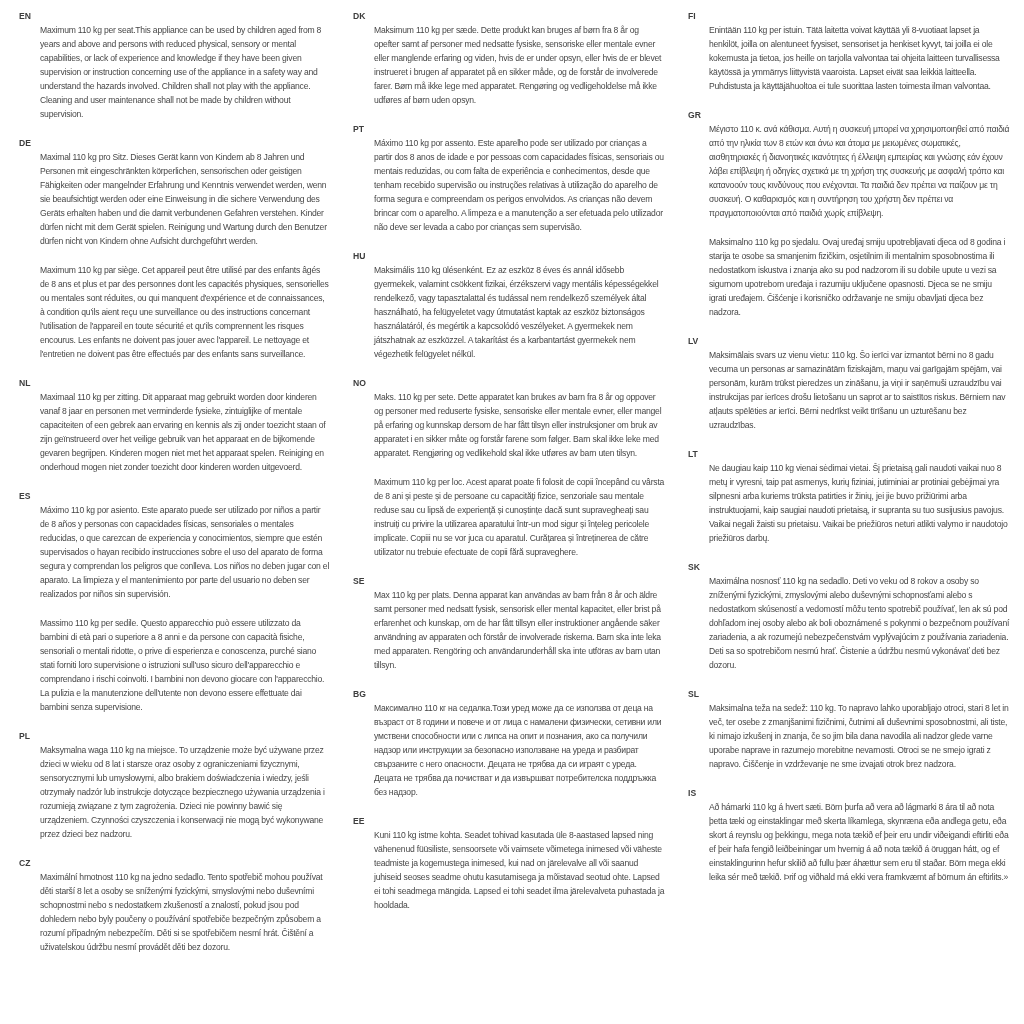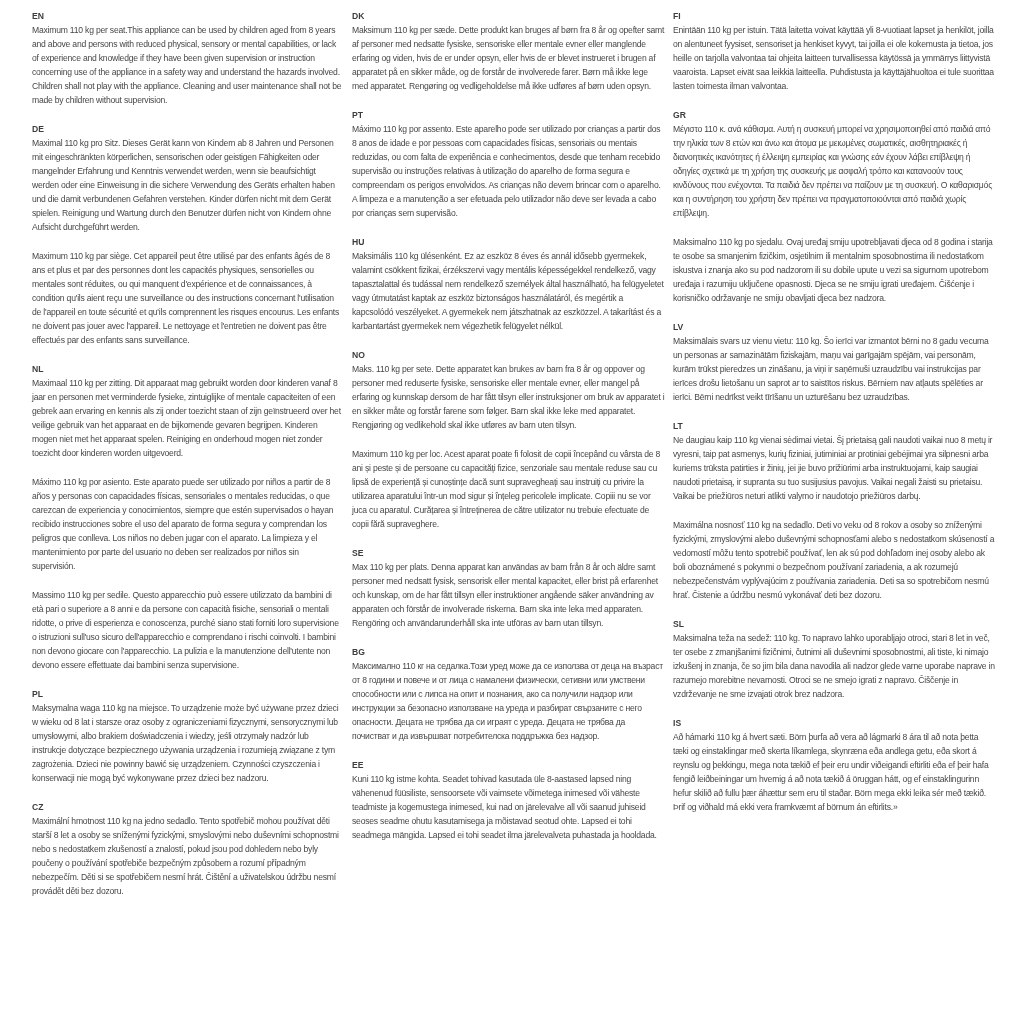--- a/index.html
+++ b/index.html
@@ -10,38 +10,39 @@
   body {
     width: 1024px;
     height: 1024px;
     overflow: hidden;
     font-family: "Liberation Sans", sans-serif;
     color: #474747;
   }
   .doc {
     display: grid;
     grid-template-columns: 312px 313px 322px;
-    column-gap: 8px;
-    padding: 9px 0 0 32px;
+    column-gap: 22px;
+    padding: 9px 0 0 19px;
     box-sizing: border-box;
   }
   .col { min-width: 0; }
   .section { margin-bottom: 15px; }
   .lang {
     font-size: 8.6px;
     line-height: 14px;
     font-weight: bold;
     color: #3d3d3d;
   }
   .text {
     font-size: 8.6px;
     line-height: 14px;
     letter-spacing: -0.22px;
     color: #474747;
     text-align: left;
+    margin-left: 21px;
   }
 </style>
 </head>
 <body>
 
 <div class="doc">
   <div class="col">
       <div class="section">
         <div class="lang">EN</div>
         <div class="text">Maximum 110 kg per seat.This appliance can be used by children aged from 8 years and above and persons with reduced physical, sensory or mental capabilities, or lack of experience and knowledge if they have been given supervision or instruction concerning use of the appliance in a safety way and understand the hazards involved. Children shall not play with the appliance. Cleaning and user maintenance shall not be made by children without supervision.</div>
@@ -51,20 +52,21 @@
         <div class="text">Maximal 110 kg pro Sitz. Dieses Gerät kann von Kindern ab 8 Jahren und Personen mit eingeschränkten körperlichen, sensorischen oder geistigen Fähigkeiten oder mangelnder Erfahrung und Kenntnis verwendet werden, wenn sie beaufsichtigt werden oder eine Einweisung in die sichere Verwendung des Geräts erhalten haben und die damit verbundenen Gefahren verstehen. Kinder dürfen nicht mit dem Gerät spielen. Reinigung und Wartung durch den Benutzer dürfen nicht von Kindern ohne Aufsicht durchgeführt werden.</div>
       </div>
       <div class="section">
         <div class="text">Maximum 110 kg par siège. Cet appareil peut être utilisé par des enfants âgés de 8 ans et plus et par des personnes dont les capacités physiques, sensorielles ou mentales sont réduites, ou qui manquent d'expérience et de connaissances, à condition qu'ils aient reçu une surveillance ou des instructions concernant l'utilisation de l'appareil en toute sécurité et qu'ils comprennent les risques encourus. Les enfants ne doivent pas jouer avec l'appareil. Le nettoyage et l'entretien ne doivent pas être effectués par des enfants sans surveillance.</div>
       </div>
       <div class="section">
         <div class="lang">NL</div>
         <div class="text">Maximaal 110 kg per zitting. Dit apparaat mag gebruikt worden door kinderen vanaf 8 jaar en personen met verminderde fysieke, zintuiglijke of mentale capaciteiten of een gebrek aan ervaring en kennis als zij onder toezicht staan of zijn geïnstrueerd over het veilige gebruik van het apparaat en de bijkomende gevaren begrijpen. Kinderen mogen niet met het apparaat spelen. Reiniging en onderhoud mogen niet zonder toezicht door kinderen worden uitgevoerd.</div>
       </div>
       <div class="section">
+        <div class="lang">ES</div>
         <div class="text">Máximo 110 kg por asiento. Este aparato puede ser utilizado por niños a partir de 8 años y personas con capacidades físicas, sensoriales o mentales reducidas, o que carezcan de experiencia y conocimientos, siempre que estén supervisados o hayan recibido instrucciones sobre el uso del aparato de forma segura y comprendan los peligros que conlleva. Los niños no deben jugar con el aparato. La limpieza y el mantenimiento por parte del usuario no deben ser realizados por niños sin supervisión.</div>
       </div>
       <div class="section">
         <div class="text">Massimo 110 kg per sedile. Questo apparecchio può essere utilizzato da bambini di età pari o superiore a 8 anni e da persone con capacità fisiche, sensoriali o mentali ridotte, o prive di esperienza e conoscenza, purché siano stati forniti loro supervisione o istruzioni sull'uso sicuro dell'apparecchio e comprendano i rischi coinvolti. I bambini non devono giocare con l'apparecchio. La pulizia e la manutenzione dell'utente non devono essere effettuate dai bambini senza supervisione.</div>
       </div>
       <div class="section">
         <div class="lang">PL</div>
         <div class="text">Maksymalna waga 110 kg na miejsce. To urządzenie może być używane przez dzieci w wieku od 8 lat i starsze oraz osoby z ograniczeniami fizycznymi, sensorycznymi lub umysłowymi, albo brakiem doświadczenia i wiedzy, jeśli otrzymały nadzór lub instrukcje dotyczące bezpiecznego używania urządzenia i rozumieją związane z tym zagrożenia. Dzieci nie powinny bawić się urządzeniem. Czynności czyszczenia i konserwacji nie mogą być wykonywane przez dzieci bez nadzoru.</div>
       </div>
       <div class="section">
@@ -119,20 +121,21 @@
       </div>
       <div class="section">
         <div class="lang">LV</div>
         <div class="text">Maksimālais svars uz vienu vietu: 110 kg. Šo ierīci var izmantot bērni no 8 gadu vecuma un personas ar samazinātām fiziskajām, maņu vai garīgajām spējām, vai personām, kurām trūkst pieredzes un zināšanu, ja viņi ir saņēmuši uzraudzību vai instrukcijas par ierīces drošu lietošanu un saprot ar to saistītos riskus. Bērniem nav atļauts spēlēties ar ierīci. Bērni nedrīkst veikt tīrīšanu un uzturēšanu bez uzraudzības.</div>
       </div>
       <div class="section">
         <div class="lang">LT</div>
         <div class="text">Ne daugiau kaip 110 kg vienai sėdimai vietai. Šį prietaisą gali naudoti vaikai nuo 8 metų ir vyresni, taip pat asmenys, kurių fiziniai, jutiminiai ar protiniai gebėjimai yra silpnesni arba kuriems trūksta patirties ir žinių, jei jie buvo prižiūrimi arba instruktuojami, kaip saugiai naudoti prietaisą, ir supranta su tuo susijusius pavojus. Vaikai negali žaisti su prietaisu. Vaikai be priežiūros neturi atlikti valymo ir naudotojo priežiūros darbų.</div>
       </div>
       <div class="section">
+        <div class="lang">SK</div>
         <div class="text">Maximálna nosnosť 110 kg na sedadlo. Deti vo veku od 8 rokov a osoby so zníženými fyzickými, zmyslovými alebo duševnými schopnosťami alebo s nedostatkom skúseností a vedomostí môžu tento spotrebič používať, len ak sú pod dohľadom inej osoby alebo ak boli oboznámené s pokynmi o bezpečnom používaní zariadenia, a ak rozumejú nebezpečenstvám vyplývajúcim z používania zariadenia. Deti sa so spotrebičom nesmú hrať. Čistenie a údržbu nesmú vykonávať deti bez dozoru.</div>
       </div>
       <div class="section">
         <div class="lang">SL</div>
         <div class="text">Maksimalna teža na sedež: 110 kg. To napravo lahko uporabljajo otroci, stari 8 let in več, ter osebe z zmanjšanimi fizičnimi, čutnimi ali duševnimi sposobnostmi, ali tiste, ki nimajo izkušenj in znanja, če so jim bila dana navodila ali nadzor glede varne uporabe naprave in razumejo morebitne nevarnosti. Otroci se ne smejo igrati z napravo. Čiščenje in vzdrževanje ne sme izvajati otrok brez nadzora.</div>
       </div>
       <div class="section">
         <div class="lang">IS</div>
         <div class="text">Að hámarki 110 kg á hvert sæti. Börn þurfa að vera að lágmarki 8 ára til að nota þetta tæki og einstaklingar með skerta líkamlega, skynræna eða andlega getu, eða skort á reynslu og þekkingu, mega nota tækið ef þeir eru undir viðeigandi eftirliti eða ef þeir hafa fengið leiðbeiningar um hvernig á að nota tækið á öruggan hátt, og ef einstaklingurinn hefur skilið að fullu þær áhættur sem eru til staðar. Börn mega ekki leika sér með tækið. Þrif og viðhald má ekki vera framkvæmt af börnum án eftirlits.»</div>
       </div>

